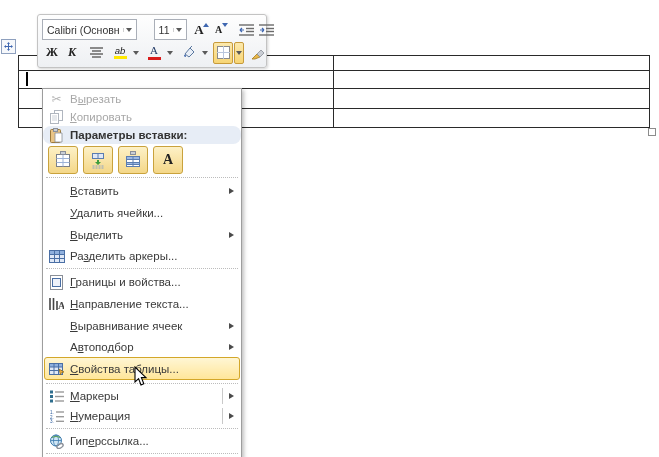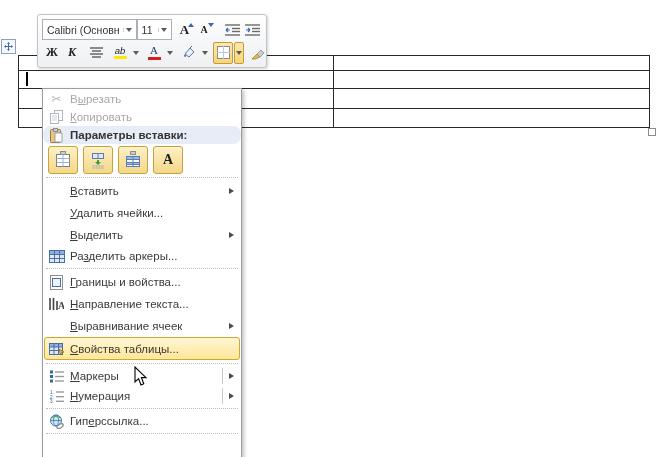--- a/index.html
+++ b/index.html
@@ -85,21 +85,21 @@
 <div class="resize-handle"></div>
 
 <div class="mini-toolbar">
   <div class="tb-row">
     <div class="combo" style="width:88px">
       <span style="flex:1;overflow:hidden;white-space:nowrap">Calibri (Основн</span>
       <span class="arr">
           <i class="tri-dn"></i>
         </span>
     </div>
-    <div class="combo" style="width:30px;margin-left:0">
+    <div class="combo" style="width:30px;margin-left:17px">
       <span style="flex:1">11</span>
       <span class="arr">
           <i class="tri-dn"></i>
         </span>
     </div>
     <div class="tbtn" style="margin-left:5px">
       <span style="font-weight:bold;font-size:13px;font-family:'Liberation Serif',serif">А</span>
       <svg width="6" height="6" viewBox="0 0 6 6" style="margin:-8px 0 0 -1px">
         <path d="M3 0 L6 4 L0 4 Z" fill="#3e66b0"></path>
         </svg>
@@ -330,20 +330,25 @@
       </span>
     <span class="lbl"><span></span><u>Н</u><span>аправление текста...</span></span>
   </div>
 
   <div class="mi h22">
     <span class="ic"></span>
     <span class="lbl"><span></span><u>В</u><span>ыравнивание ячеек</span></span>
     <span class="sub-arrow"></span>
   </div>
 
+  <div class="mi h20">
+    <span class="ic"></span>
+    <span class="lbl"><span>А</span><u>в</u><span>топодбор</span></span>
+    <span class="sub-arrow"></span>
+  </div>
 
   <div class="mi h24 hl-row">
     <span class="hl-bg"></span>
     <span class="ic">
       <svg width="16" height="13" viewBox="0 0 16 13">
         <rect x="0.5" y="0.5" width="13" height="11" fill="#dfe8f6" stroke="#4a6fa5"></rect>
         <rect x="0.5" y="0.5" width="13" height="3.5" fill="#8fb0dd" stroke="#4a6fa5"></rect>
         <line x1="5" y1="0.5" x2="5" y2="11.5" stroke="#4a6fa5"></line>
         <line x1="9.5" y1="0.5" x2="9.5" y2="11.5" stroke="#4a6fa5"></line>
         <line x1="0.5" y1="7.5" x2="13.5" y2="7.5" stroke="#4a6fa5"></line>

